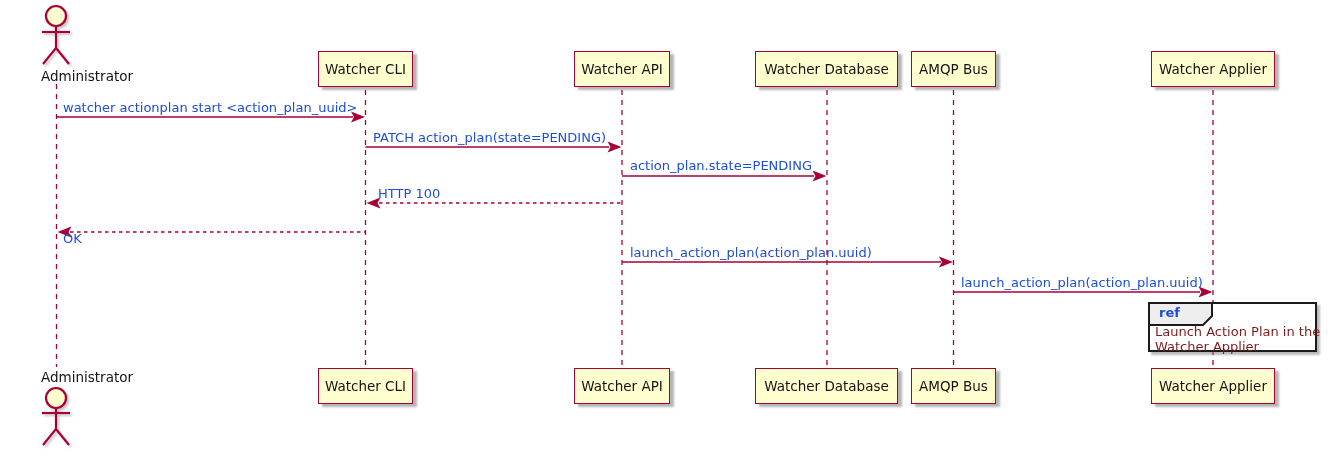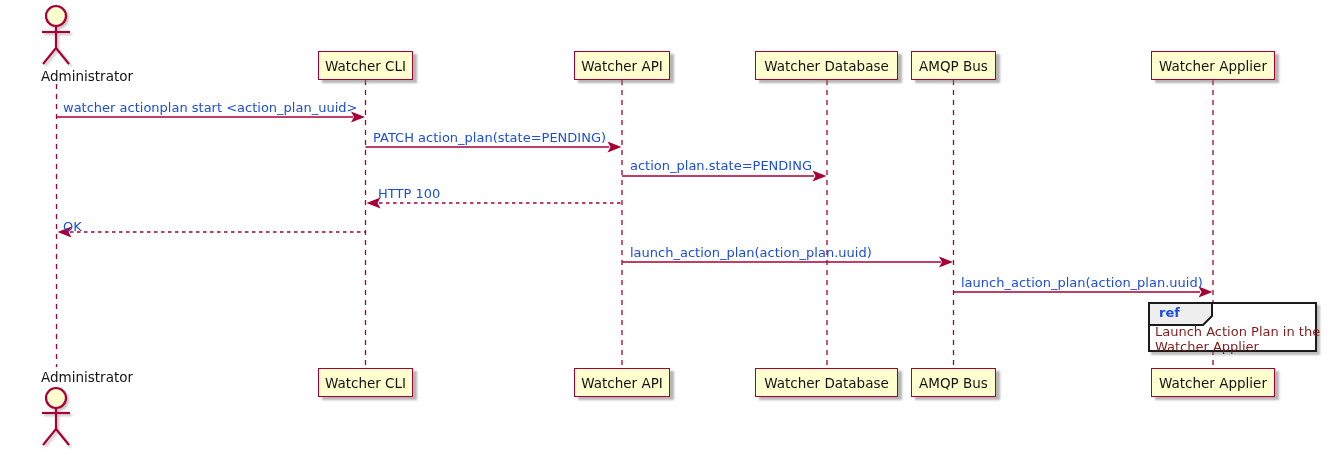--- a/index.html
+++ b/index.html
@@ -11,21 +11,21 @@
     overflow:hidden;
   }
   svg.layer{position:absolute;left:0;top:0;}
   .lifeline{stroke:#A80036;stroke-width:1.3;stroke-dasharray:5,5;fill:none;}
   .msgline{stroke:#A80036;stroke-width:1.6;fill:none;}
   .msgline.dashed{stroke-dasharray:3.5,3.5;}
   .msghead{fill:#A80036;stroke:none;}
   .actor{stroke:#A80036;stroke-width:2.2;fill:none;filter:drop-shadow(2.5px 2.5px 1px rgba(125,125,125,.45));}
   .actor circle{fill:#FEFECE;}
   .pbox{
-    position:absolute;height:29px;
+    position:absolute;height:36px;
     background:#FEFECE;border:1.7px solid #A80036;
     box-sizing:border-box;
     display:flex;align-items:center;justify-content:center;
     font-size:13.5px;color:#141414;
     box-shadow:4px 3px 2px rgba(120,120,120,.55);
     white-space:nowrap;
   }
   .actor-label{
     position:absolute;width:114px;text-align:center;
     font-size:13.5px;color:#141414;white-space:nowrap;padding-left:31px;
@@ -125,21 +125,21 @@
   <div class="pbox" style="left:318px;top:368px;width:95px;">Watcher CLI</div>
   <div class="pbox" style="left:574px;top:368px;width:96px;">Watcher API</div>
   <div class="pbox" style="left:755px;top:368px;width:143px;">Watcher Database</div>
   <div class="pbox" style="left:911px;top:368px;width:85px;">AMQP Bus</div>
   <div class="pbox" style="left:1151px;top:368px;width:124px;">Watcher Applier</div>
 
   <div class="msg-label" style="left:63px;top:100px;">watcher actionplan start &lt;action_plan_uuid&gt;</div>
   <div class="msg-label" style="left:373px;top:130px;">PATCH action_plan(state=PENDING)</div>
   <div class="msg-label" style="left:630px;top:158px;">action_plan.state=PENDING</div>
   <div class="msg-label" style="left:378px;top:186px;">HTTP 100</div>
-  <div class="msg-label" style="left:63px;top:219px;">OK</div>
+  <div class="msg-label" style="left:63px;top:231px;">OK</div>
   <div class="msg-label" style="left:630px;top:245px;">launch_action_plan(action_plan.uuid)</div>
   <div class="msg-label" style="left:961px;top:275px;">launch_action_plan(action_plan.uuid)</div>
 
   <div class="refbox">
     <svg width="70" height="24" viewBox="0 0 70 24">
       <polygon points="1,1 64,1 64,14 55,23 1,23" fill="#EEEEEE" stroke="#1b1b1b" stroke-width="2"></polygon>
     </svg>
     <div class="ref-tag">ref</div>
     <div class="ref-line ref-line1">Launch Action Plan in the</div>
     <div class="ref-line ref-line2">Watcher Applier</div>

